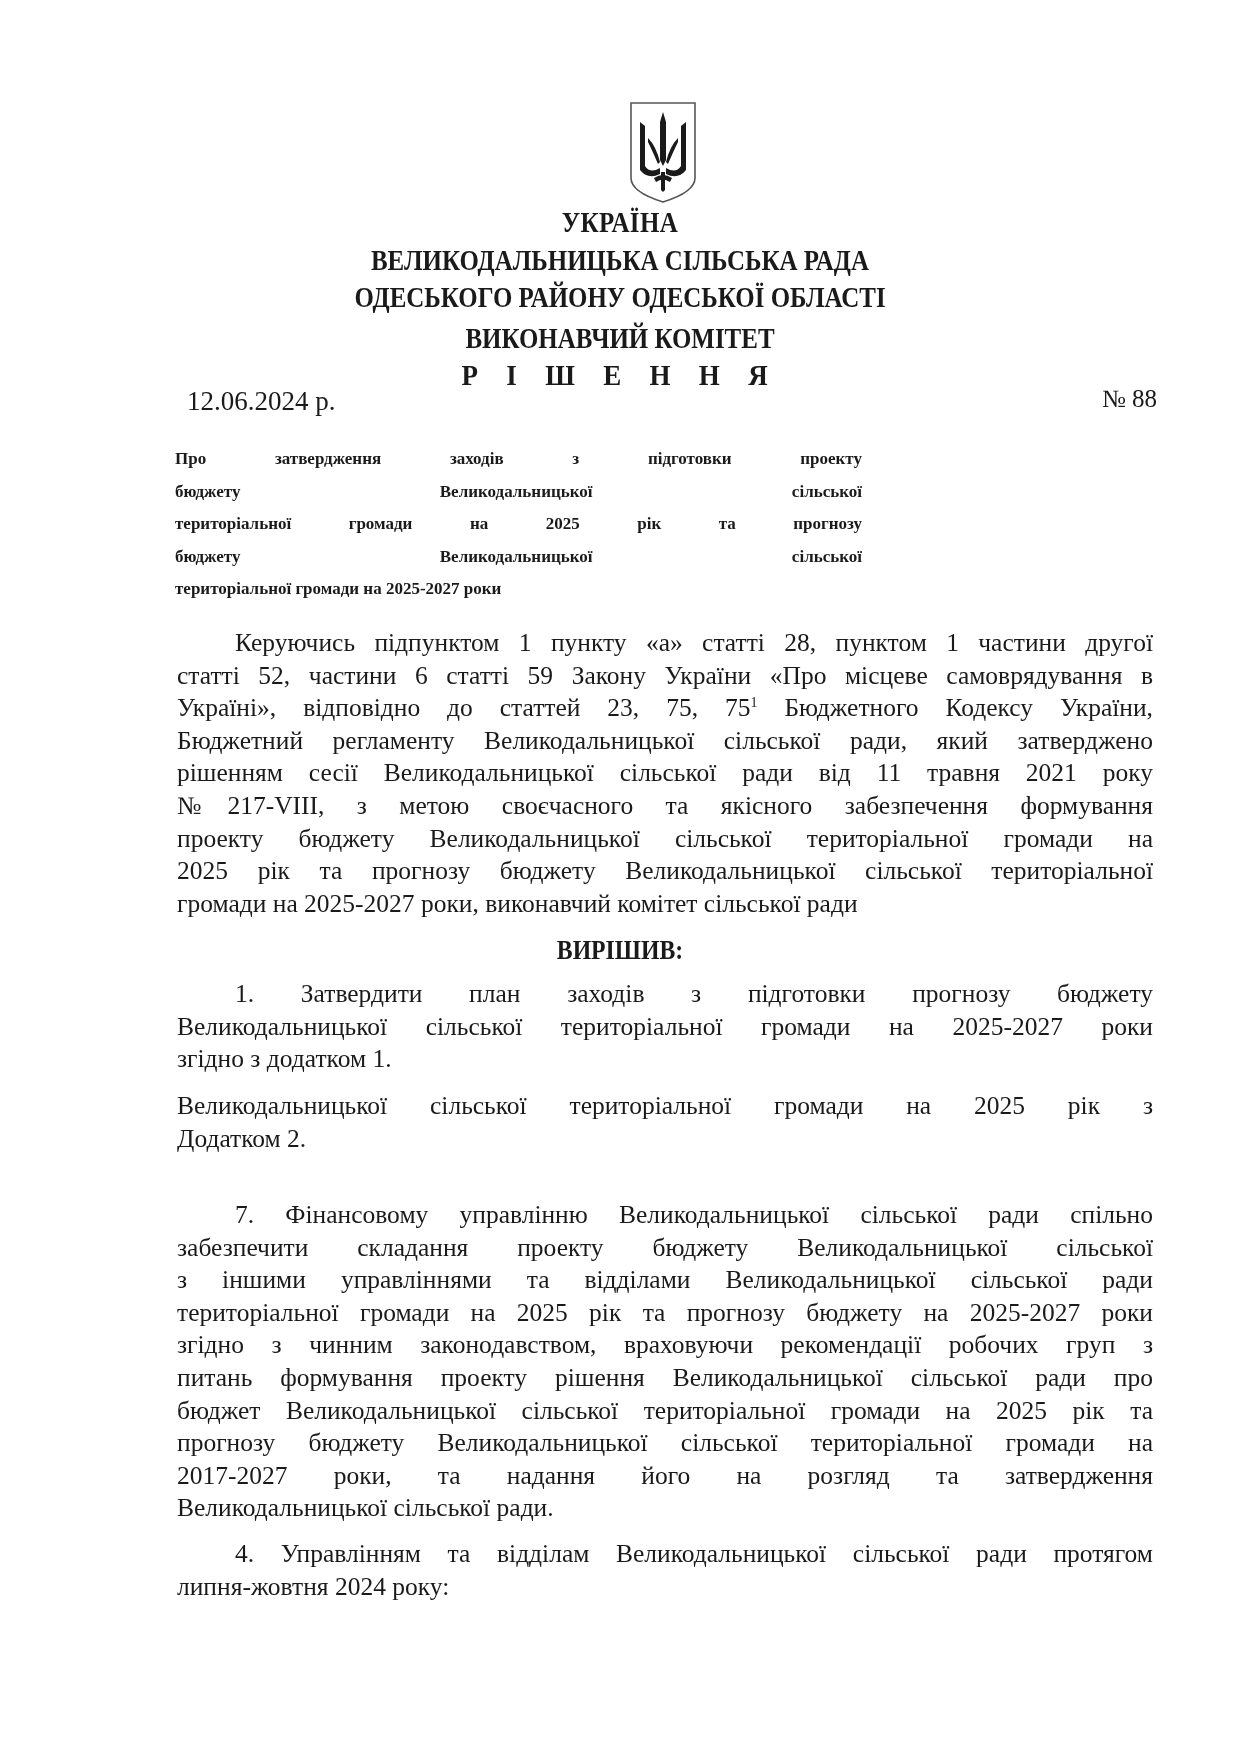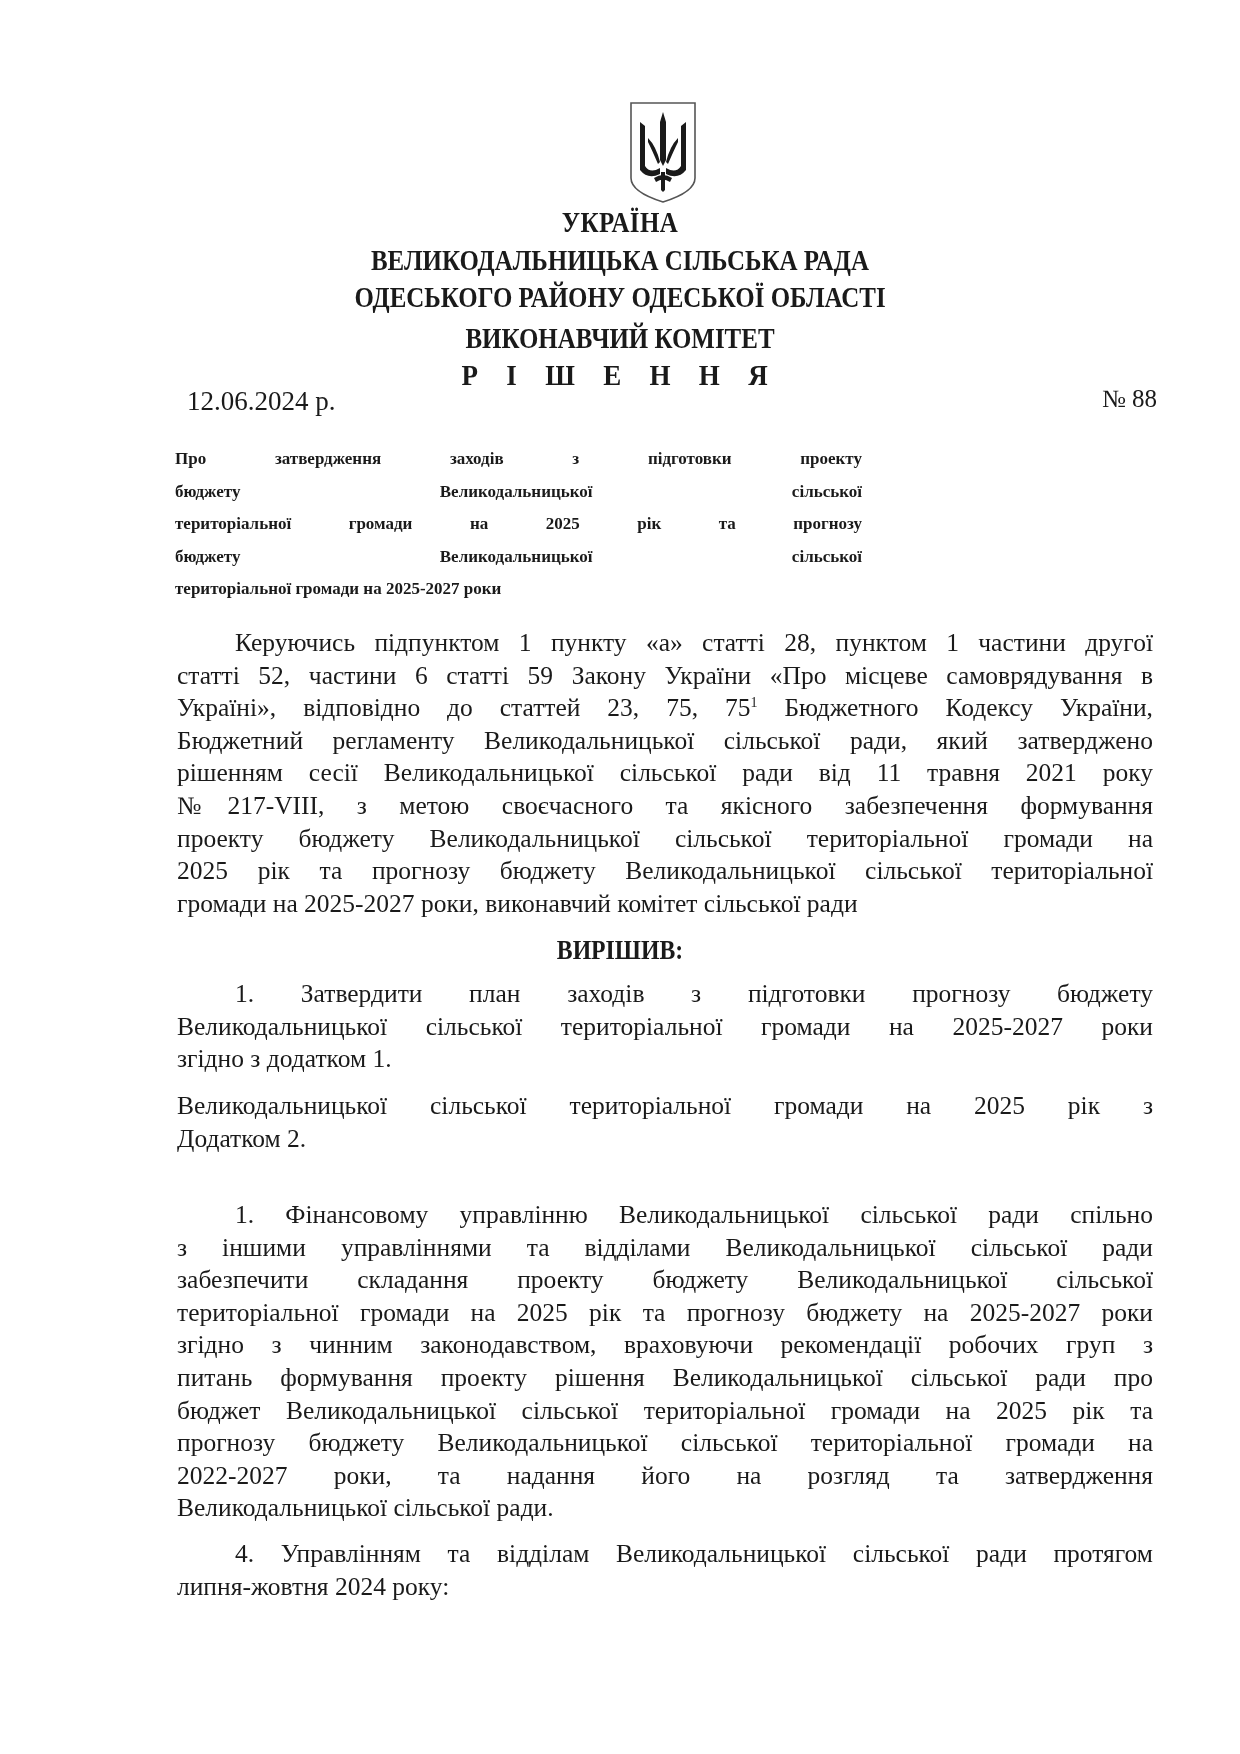--- a/index.html
+++ b/index.html
@@ -81,29 +81,29 @@
     <span class="ln" style="white-space: normal;">Великодальницької сільської територіальної громади на 2025-2027 роки</span>
     <span class="ln free" style="white-space: normal;">згідно з додатком 1.</span>
   </div>
 
   <div class="body p2">
     <span class="ln" style="white-space: normal;">Великодальницької сільської територіальної громади на 2025 рік з</span>
     <span class="ln free" style="white-space: normal;">Додатком 2.</span>
   </div>
 
   <div class="body p3">
-    <span class="ln indent" style="white-space: normal;">1. Фінансовому управлінню Великодальницької сільської ради спільно</span>
+    <span class="ln indent" style="white-space: normal;">7. Фінансовому управлінню Великодальницької сільської ради спільно</span>
+    <span class="ln" style="white-space: normal;">забезпечити складання проекту бюджету Великодальницької сільської</span>
     <span class="ln" style="white-space: normal;">з іншими управліннями та відділами Великодальницької сільської ради</span>
-    <span class="ln" style="white-space: normal;">забезпечити складання проекту бюджету Великодальницької сільської</span>
     <span class="ln" style="white-space: normal;">територіальної громади на 2025 рік та прогнозу бюджету на 2025-2027 роки</span>
     <span class="ln" style="white-space: normal;">згідно з чинним законодавством, враховуючи рекомендації робочих груп з</span>
     <span class="ln" style="white-space: normal;">питань формування проекту рішення Великодальницької сільської ради про</span>
     <span class="ln" style="white-space: normal;">бюджет Великодальницької сільської територіальної громади на 2025 рік та</span>
     <span class="ln" style="white-space: normal;">прогнозу бюджету Великодальницької сільської територіальної громади на</span>
-    <span class="ln" style="white-space: normal;">2022-2027 роки, та надання його на розгляд та затвердження</span>
+    <span class="ln" style="white-space: normal;">2017-2027 роки, та надання його на розгляд та затвердження</span>
     <span class="ln free" style="white-space: normal;">Великодальницької сільської ради.</span>
   </div>
 
   <div class="body p4">
     <span class="ln indent" style="white-space: normal;">4. Управлінням та відділам Великодальницької сільської ради протягом</span>
     <span class="ln free" style="white-space: normal;">липня-жовтня 2024 року:</span>
   </div>
 
 </div>
 

